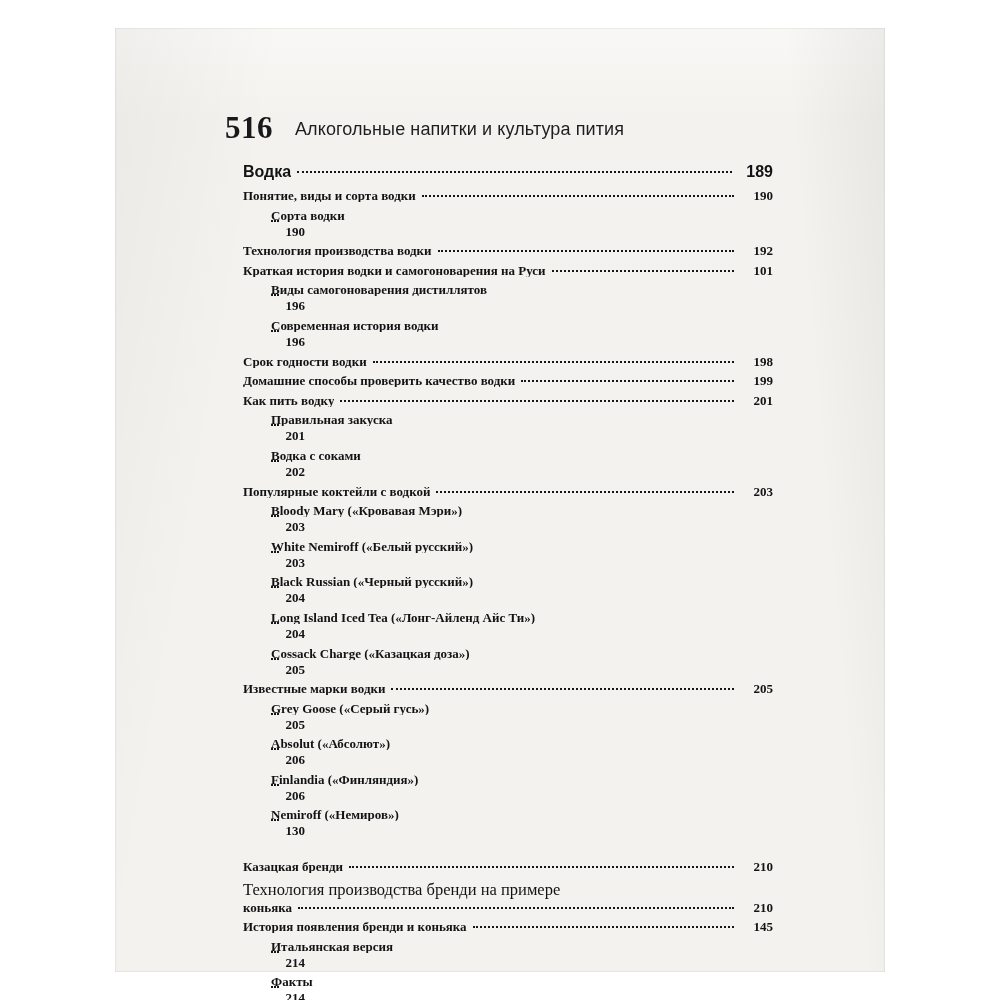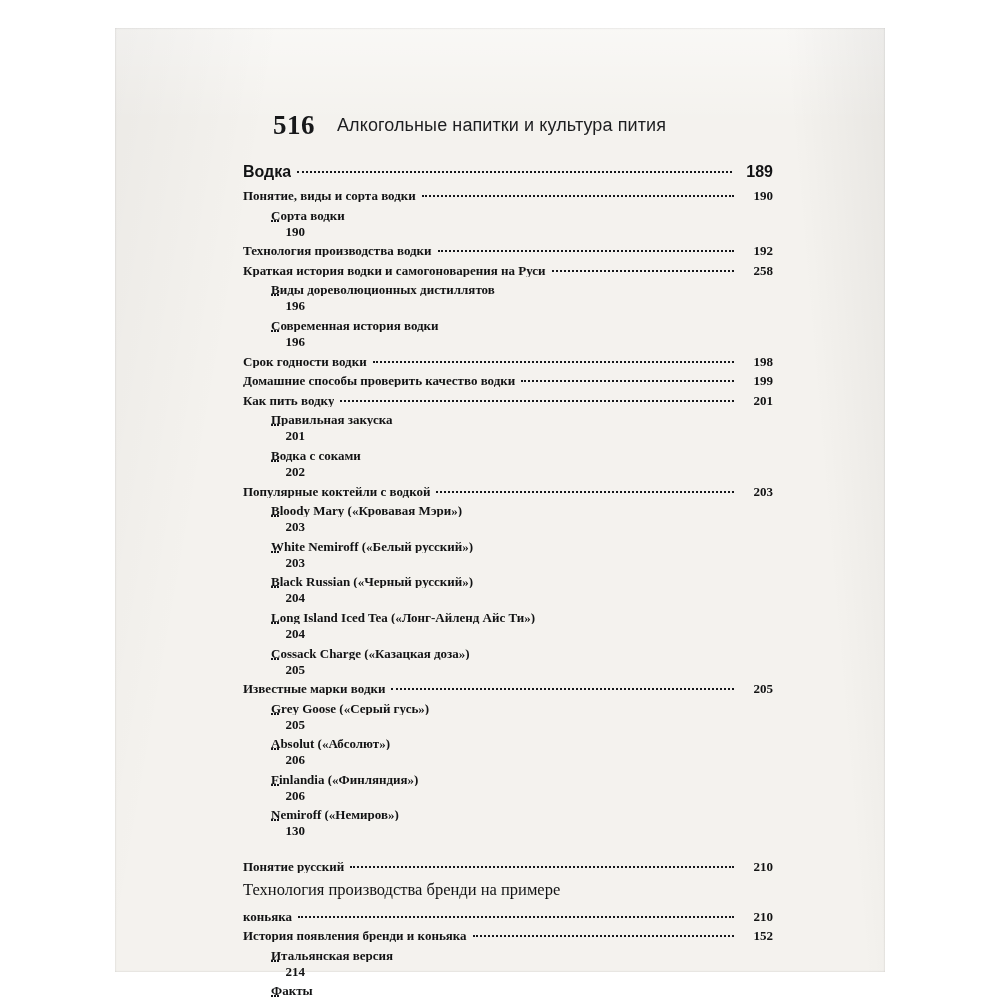--- a/index.html
+++ b/index.html
@@ -45,24 +45,23 @@
     left: 110px;
     top: 82px;
     width: 600px;
     display: flex;
     align-items: baseline;
     gap: 22px;
   }
   .folio {
     font-family: "Liberation Serif", serif;
     font-weight: bold;
-    font-size: 27px;
+    font-size: 31px;
     color: #17181a;
     letter-spacing: 0.5px;
-    margin-left: 48px;
   }
   .runhead-title {
     font-family: "Liberation Sans", sans-serif;
     font-size: 18px;
     color: #1d1e20;
     letter-spacing: 0.1px;
     position: relative;
     top: -3px;
   }
 
@@ -118,21 +117,21 @@
     top: -4px;
   }
   .toc-row.section .page { min-width: 36px; }
 
   
   .lvl1 { padding-left: 0px; }
   .lvl2 { padding-left: 22px; flex-direction: column; }
   .toc-plain {
     font-size: 16.5px;
     color: #121314;
-    margin-bottom: 10px;
+    margin-bottom: 1px;
   }
 
   .gap-block { height: 16px; }
 </style>
 </head>
 <body>
 
 <div class="page-canvas">
   <div class="book-page">
     <div class="page-inner">
@@ -161,24 +160,24 @@
           <span class="page">190</span>
         </div>
         <div class="toc-row lvl1">
           <span class="label">Технология производства водки</span>
           <span class="leader"></span>
           <span class="page">192</span>
         </div>
         <div class="toc-row lvl1">
           <span class="label">Краткая история водки и самогоноварения на Руси</span>
           <span class="leader"></span>
-          <span class="page">258</span>
-        </div>
-        <div class="toc-row lvl2">
-          <span class="label">Виды дореволюционных дистиллятов</span>
+          <span class="page">101</span>
+        </div>
+        <div class="toc-row lvl2">
+          <span class="label">Виды самогоноварения дистиллятов</span>
           <span class="leader"></span>
           <span class="page">196</span>
         </div>
         <div class="toc-row lvl2">
           <span class="label">Современная история водки</span>
           <span class="leader"></span>
           <span class="page">196</span>
         </div>
         <div class="toc-row lvl1">
           <span class="label">Срок годности водки</span>
@@ -258,37 +257,37 @@
         <div class="toc-row lvl2">
           <span class="label">Nemiroff («Немиров»)</span>
           <span class="leader"></span>
           <span class="page">130</span>
         </div>
 
         <div class="gap-block"></div>
 
 
         <div class="toc-row lvl1">
-          <span class="label">Понятие русский</span>
+          <span class="label">Казацкая бренди</span>
           <span class="leader"></span>
           <span class="page">210</span>
         </div>
 
         <div class="toc-plain lvl1">Технология производства бренди на примере</div>
 
         <div class="toc-row lvl1">
           <span class="label">коньяка</span>
           <span class="leader"></span>
           <span class="page">210</span>
         </div>
 
         <div class="toc-row lvl1">
           <span class="label">История появления бренди и коньяка</span>
           <span class="leader"></span>
-          <span class="page">152</span>
+          <span class="page">145</span>
         </div>
         <div class="toc-row lvl2">
           <span class="label">Итальянская версия</span>
           <span class="leader"></span>
           <span class="page">214</span>
         </div>
         <div class="toc-row lvl2">
           <span class="label">Факты</span>
           <span class="leader"></span>
           <span class="page">214</span>

